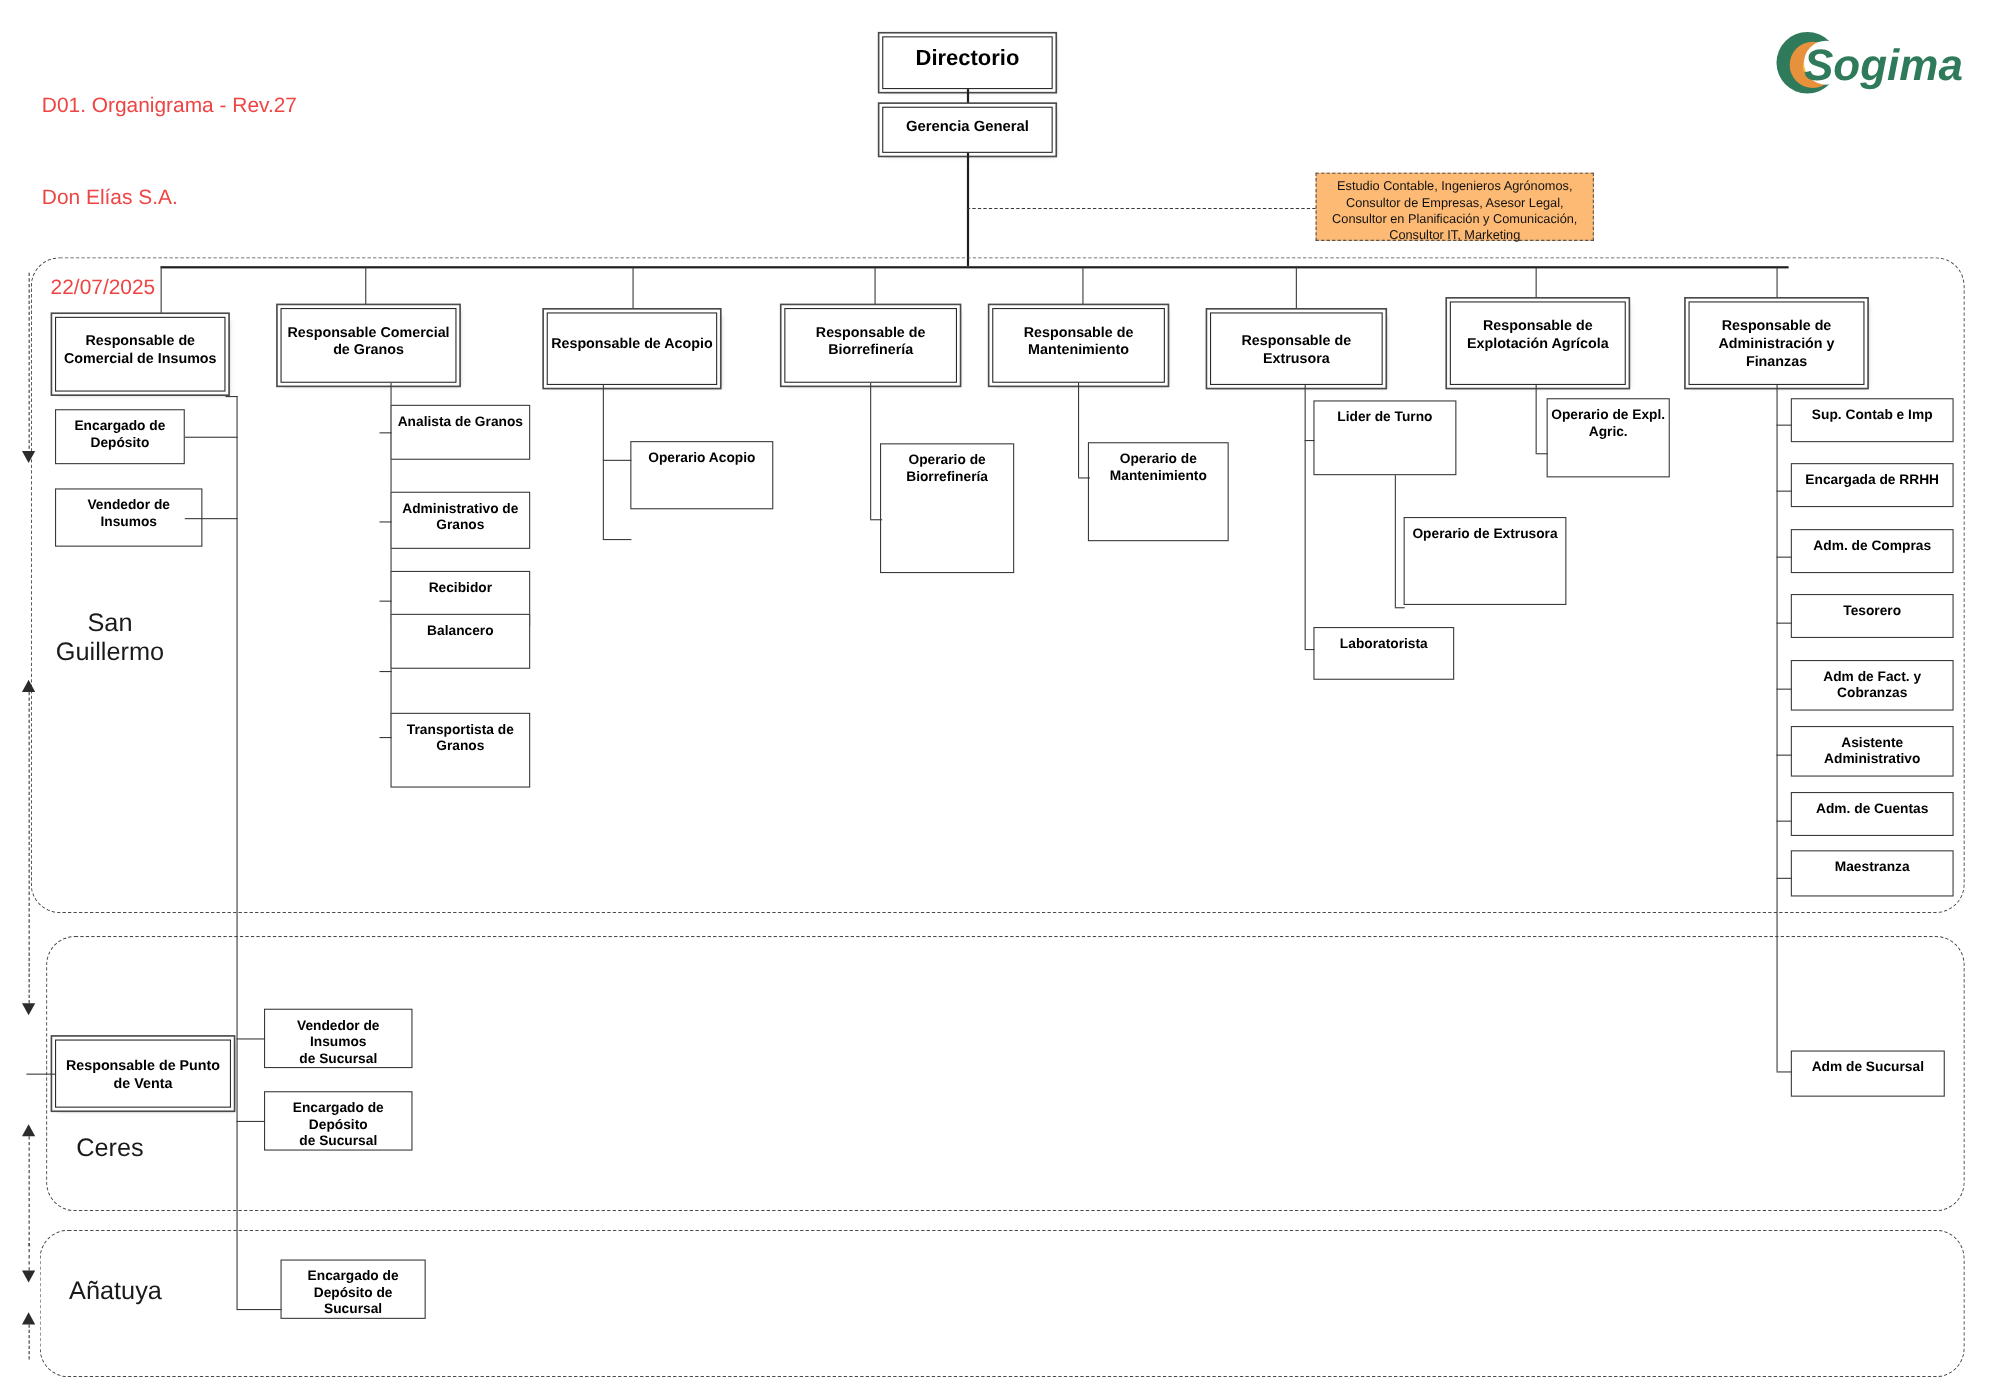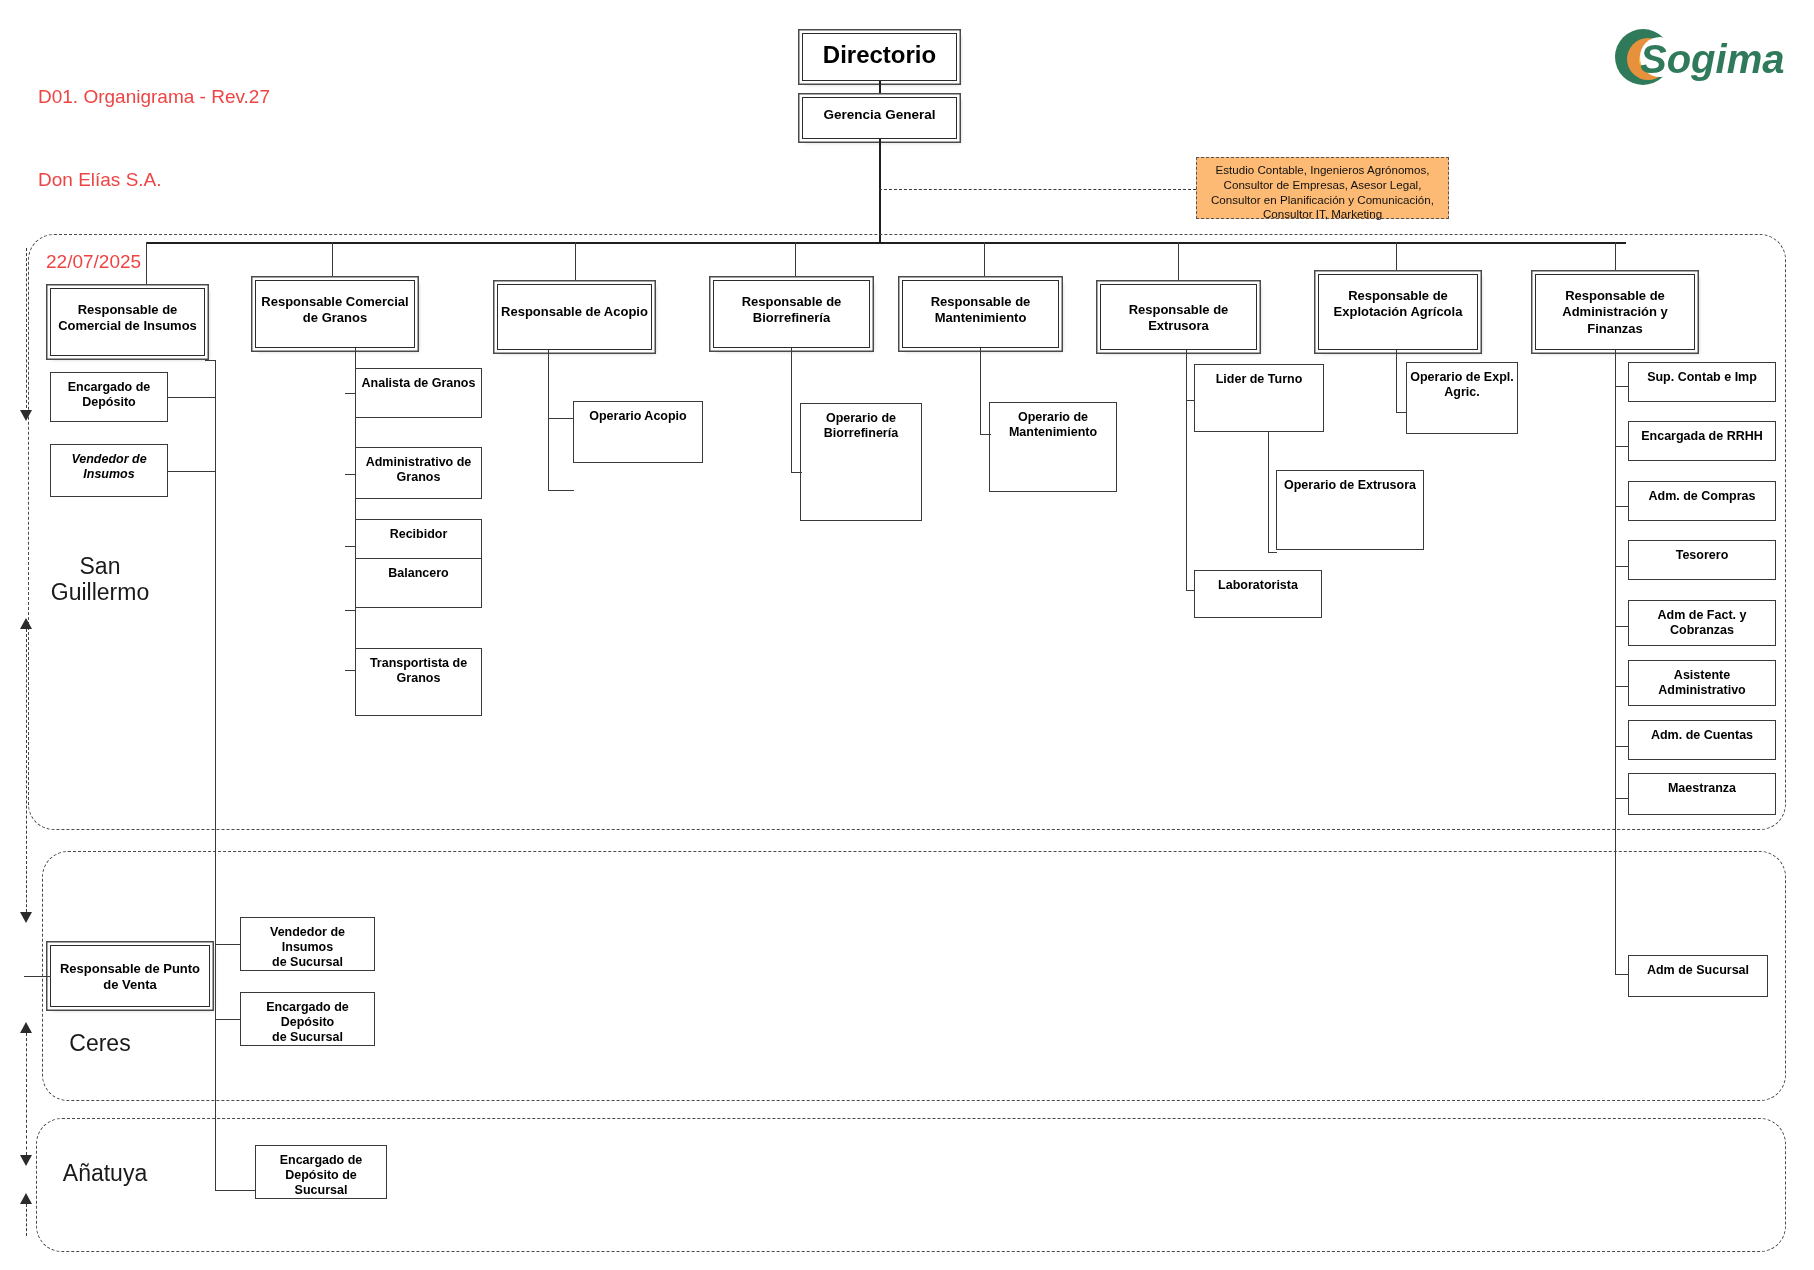--- a/index.html
+++ b/index.html
@@ -24,21 +24,21 @@
   
   .leaf{border:1.5px solid #3a3a3a;font-size:12.5px;font-weight:bold;line-height:1.18;padding-top:7px;}
 
   
   .dept{border:1.5px solid #2b2b2b;font-size:13px;font-weight:bold;line-height:1.25;padding-top:13px;
         box-shadow:0 0 0 2.5px #fff, 0 0 0 4px #4a4a4a, 3px 3px 4px rgba(120,120,120,.55);}
 
   
   .top{border:1.5px solid #2b2b2b;font-weight:bold;line-height:1.2;padding-top:7px;
        box-shadow:0 0 0 2.5px #fff, 0 0 0 4px #4a4a4a, 3px 3px 4px rgba(120,120,120,.55);}
-  .top.t1{font-size:24px;}
+  .top.t1{font-size:20px;}
   .top.t2{font-size:13.5px;padding-top:9px;}
 
   
   .advisory{position:absolute;box-sizing:border-box;border:1.6px dashed #555;background:#fdba74;
             font-size:11.6px;line-height:1.28;color:#111;text-align:center;padding-top:5px;}
 
   
   .region{position:absolute;box-sizing:border-box;border:1.8px dashed #4a4a4a;border-radius:26px;background:transparent;}
   .region-label{position:absolute;font-size:23px;color:#1a1a1a;text-align:center;line-height:1.15;}
 
@@ -139,21 +139,21 @@
 
   <div class="v" style="left:215px;top:360px;height:830px;"></div>
   <div class="h" style="left:205px;top:360px;width:11px;"></div>
 
   <div class="box leaf" style="left:50px;top:372px;width:118px;height:50px;">
     <span style="white-space:pre-line;">Encargado de
 Depósito</span>
   </div>
   <div class="h" style="left:168px;top:397px;width:48px;"></div>
 
-  <div class="box leaf" style="left:50px;top:444px;width:118px;height:53px;font-style:italic;">
+  <div class="box leaf" style="left:50px;top:444px;width:134px;height:53px;">
     <span style="white-space:pre-line;">Vendedor de
 Insumos</span>
   </div>
   <div class="h" style="left:168px;top:471px;width:48px;"></div>
 
   <div class="box dept" style="left:255px;top:280px;width:160px;height:68px;">
     <span style="white-space:pre-line;">Responsable Comercial
 de Granos</span>
   </div>
   <div class="v" style="left:355px;top:348px;height:322px;"></div>

